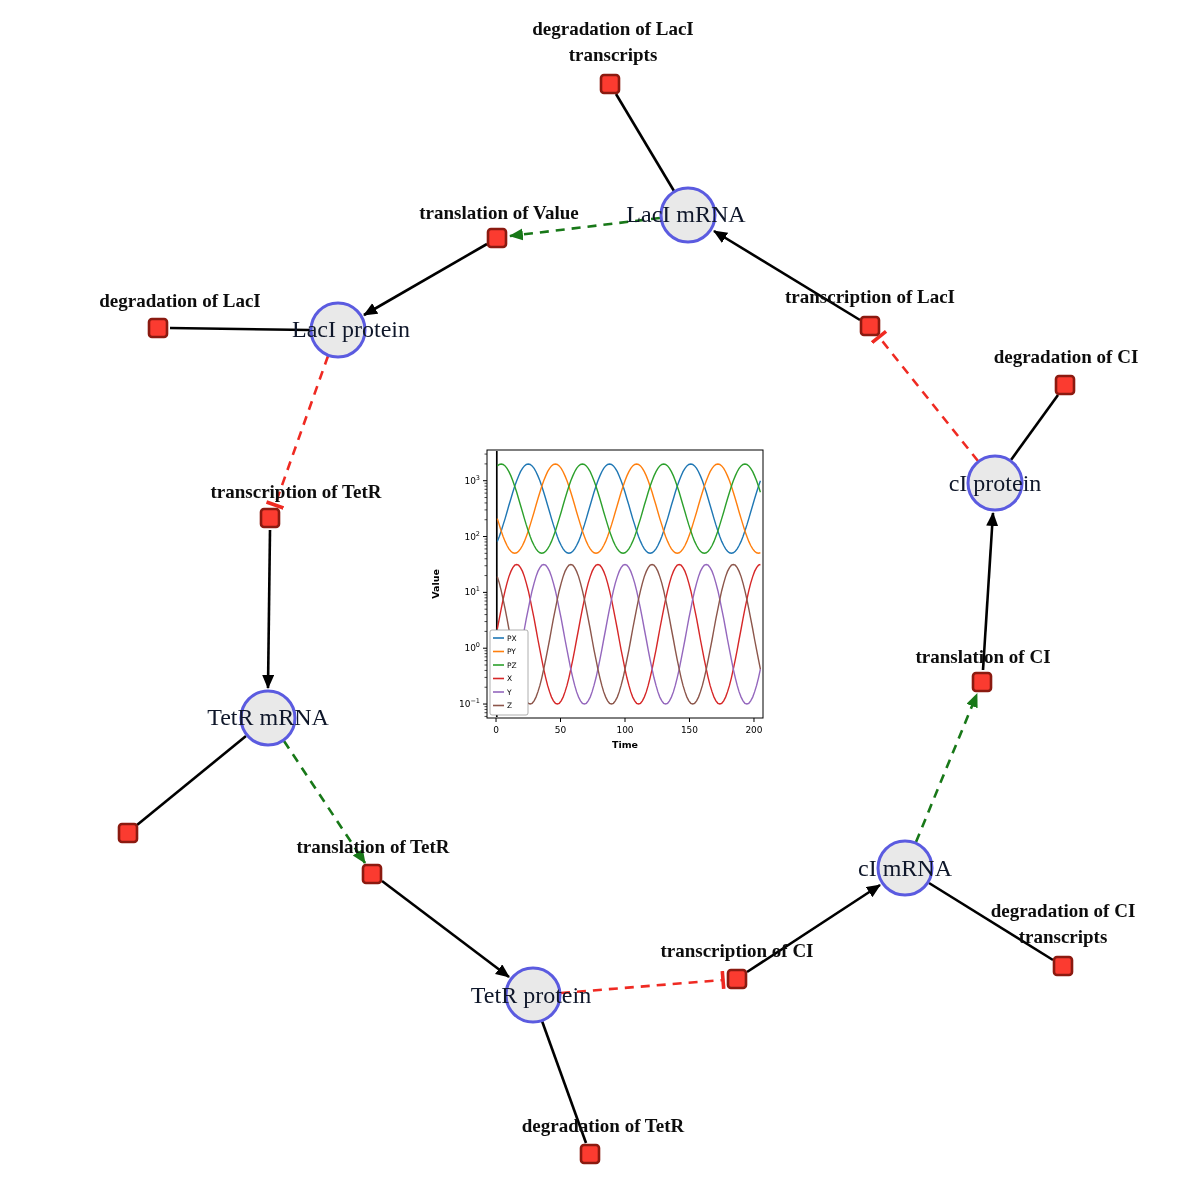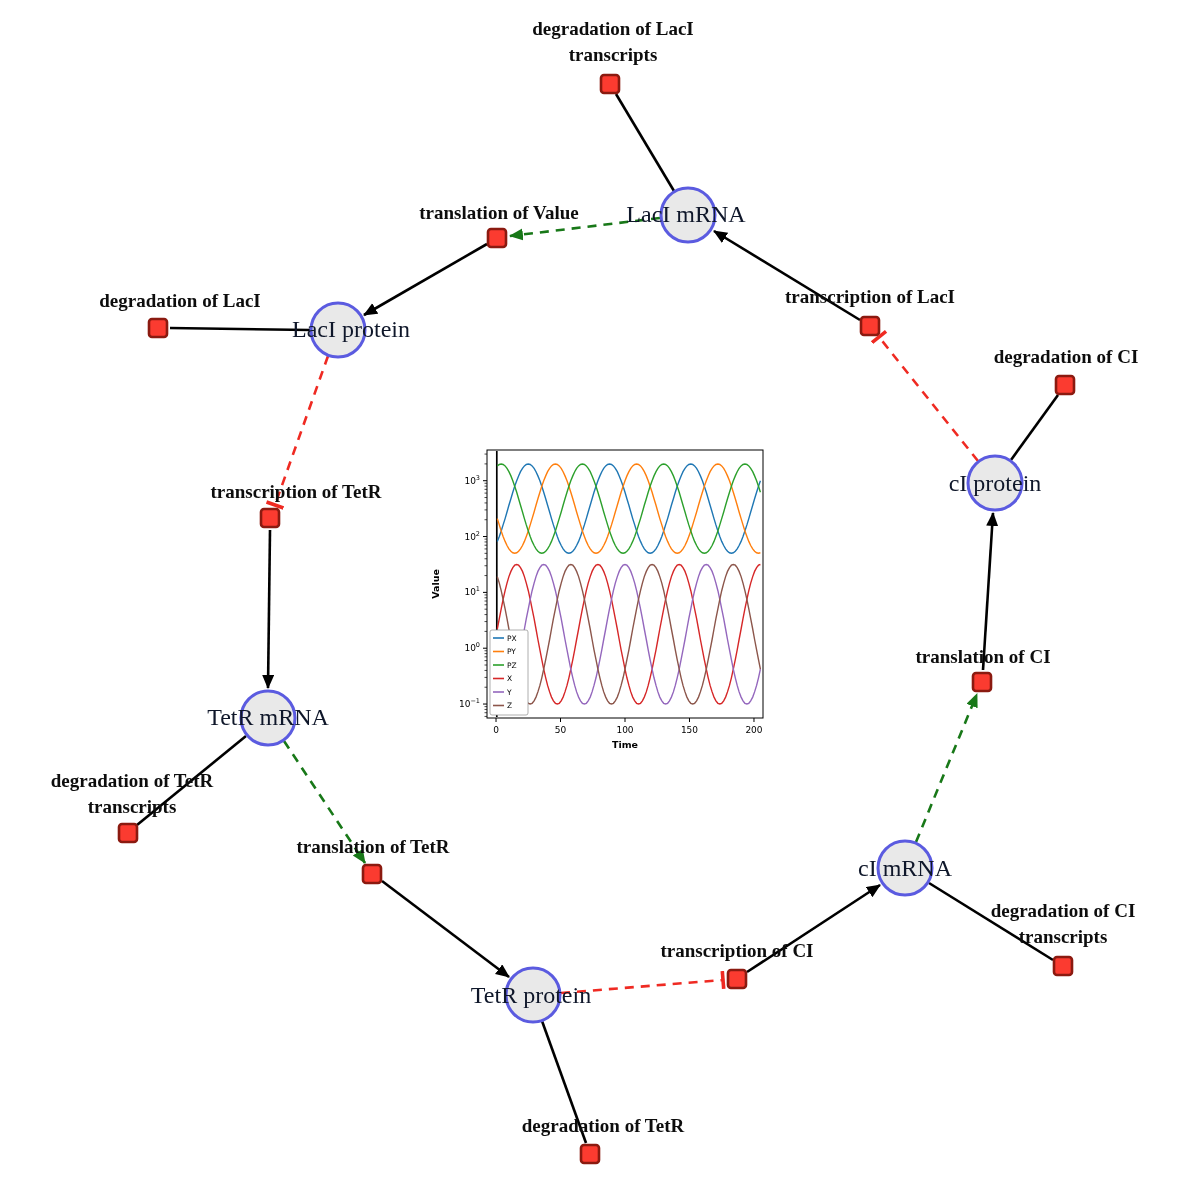--- a/index.html
+++ b/index.html
@@ -81,21 +81,20 @@
       <rect x="581" y="1145" width="18" height="18" rx="3"></rect>
     </g>
   </svg>
 
   <div class="lbl rx-label" style="left:613px;top:42px;width:215px;">degradation of LacI transcripts</div>
   <div class="lbl rx-label nowrap" style="left:499px;top:213px;">translation of Value</div>
   <div class="lbl rx-label nowrap" style="left:160px;top:301px;margin-left:20px;">degradation of LacI</div>
   <div class="lbl rx-label nowrap" style="left:870px;top:297px;">transcription of LacI</div>
   <div class="lbl rx-label nowrap" style="left:1066px;top:357px;">degradation of CI</div>
   <div class="lbl rx-label nowrap" style="left:272px;top:492px;margin-left:24px;">transcription of TetR</div>
-  <div class="lbl rx-label" style="left:132px;top:794px;width:220px;">degradation of TetR transcripts</div>
   <div class="lbl rx-label nowrap" style="left:373px;top:847px;">translation of TetR</div>
   <div class="lbl rx-label nowrap" style="left:983px;top:657px;">translation of CI</div>
   <div class="lbl rx-label nowrap" style="left:737px;top:951px;">transcription of CI</div>
   <div class="lbl rx-label" style="left:1063px;top:924px;width:200px;">degradation of CI transcripts</div>
   <div class="lbl rx-label nowrap" style="left:592px;top:1126px;margin-left:11px;">degradation of TetR</div>
 
   <div class="lbl sp-label" style="left:686px;top:214px;">LacI mRNA</div>
   <div class="lbl sp-label" style="left:332px;top:329px;margin-left:19px;">LacI protein</div>
   <div class="lbl sp-label" style="left:995px;top:483px;">cI protein</div>
   <div class="lbl sp-label" style="left:268px;top:717px;">TetR mRNA</div>

